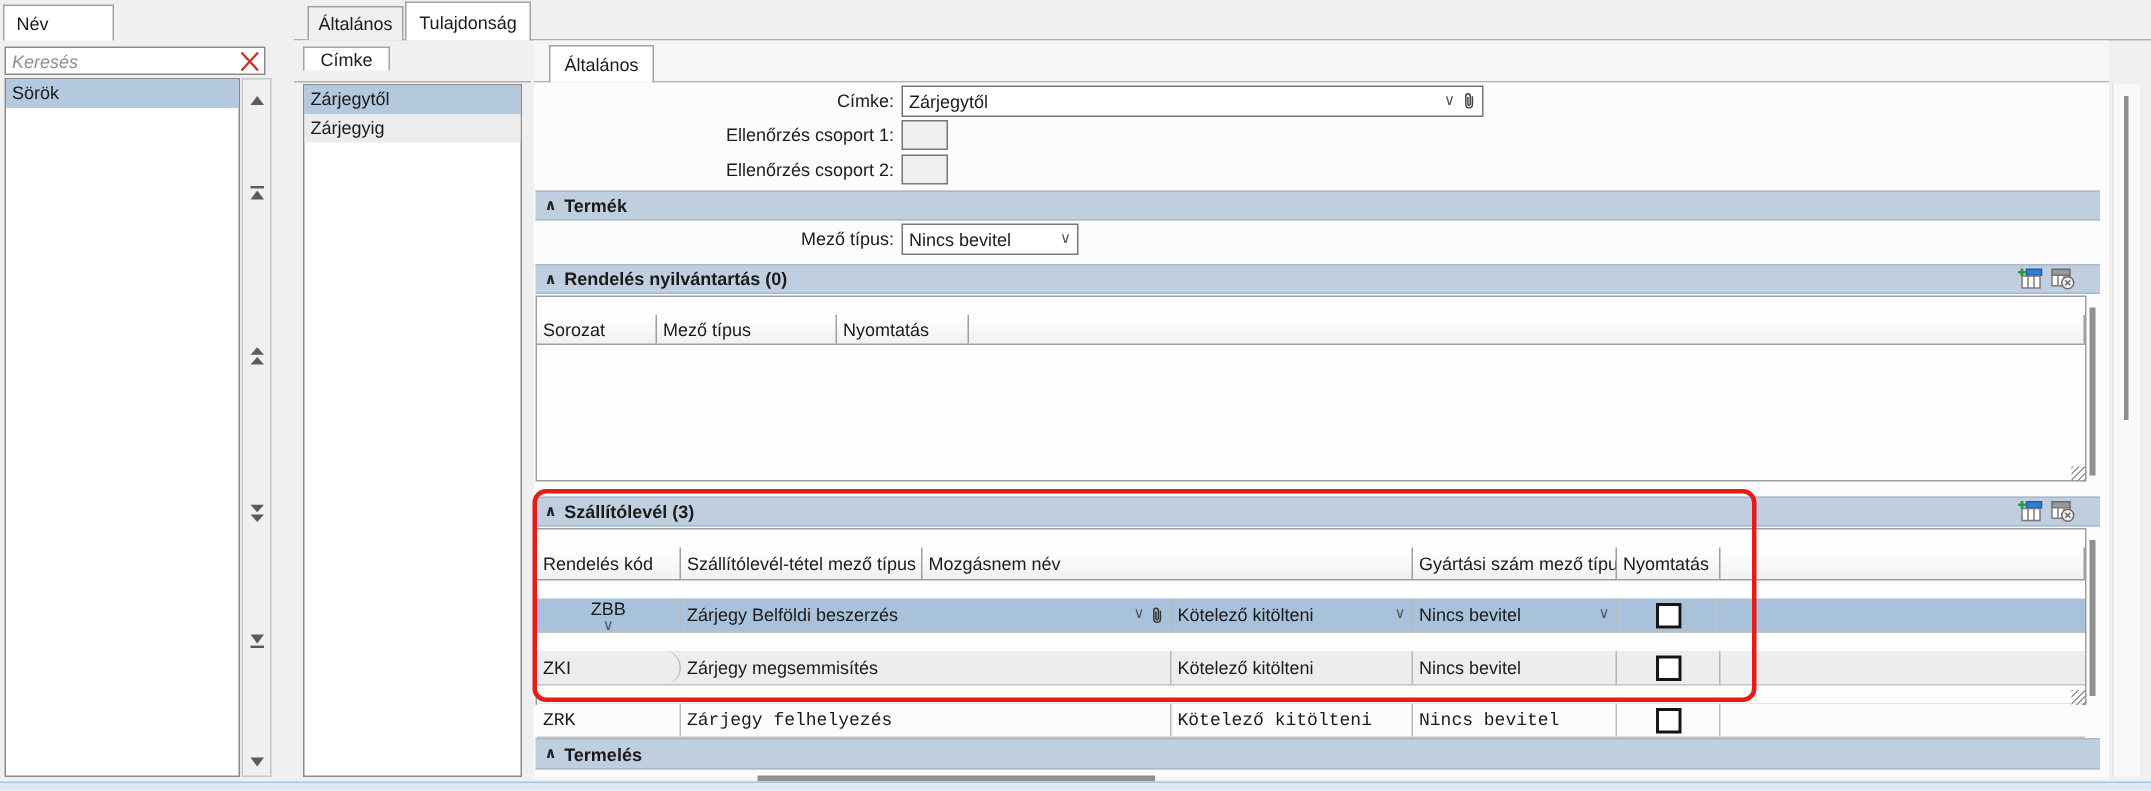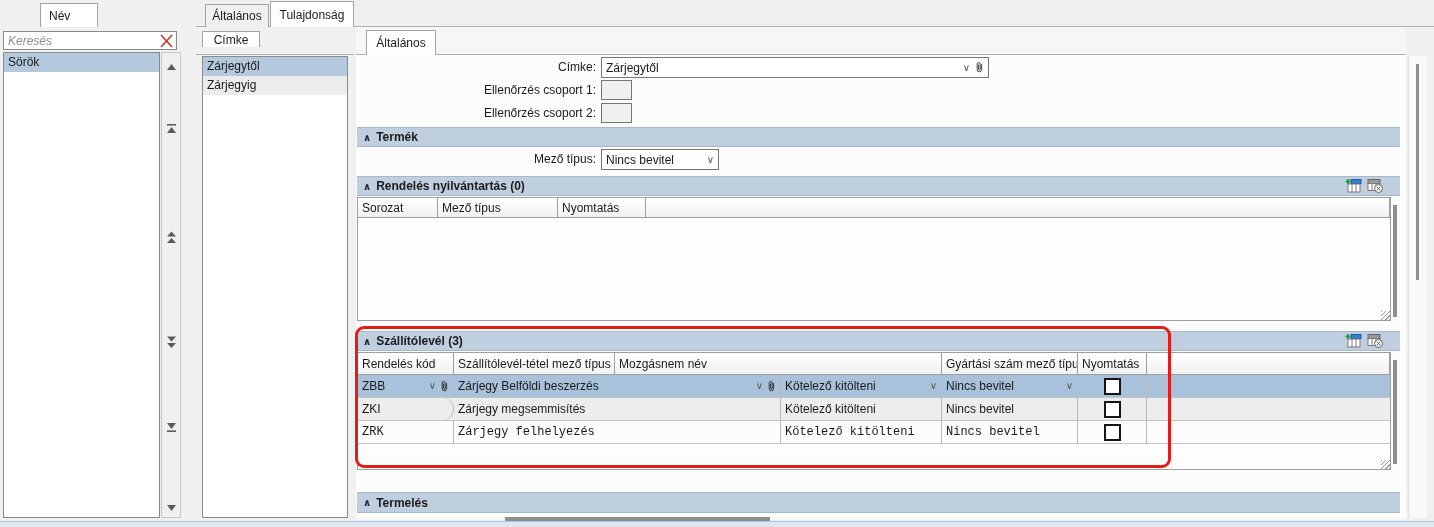--- a/index.html
+++ b/index.html
@@ -17,21 +17,21 @@
   .sechdr{position:absolute;background:#c0cfdf;border-top:1px solid #a6b8ca;border-bottom:1px solid #a6b8ca;
           box-sizing:border-box;display:flex;align-items:center;font-weight:bold;padding-left:6px;}
   .caret{font-family:"DejaVu Sans",sans-serif;font-weight:bold;font-size:10px;margin-right:5px;color:#222;}
   .chev{font-family:"DejaVu Sans",sans-serif;color:#555;font-size:10px;line-height:1;}
   .formlabel{position:absolute;text-align:right;line-height:21px;}
   .combo{position:absolute;background:#fff;border:1px solid #767676;box-sizing:border-box;
          display:flex;align-items:center;padding:0 4px;}
   .combo .val{flex:1;white-space:nowrap;overflow:hidden;}
   .smallbox{position:absolute;background:#f0f0f0;border:1px solid #767676;box-sizing:border-box;}
   .gridtable{position:absolute;background:#fdfdfd;border:1px solid #9f9f9f;box-sizing:border-box;}
-  .gr{display:flex;box-sizing:border-box;border-bottom:1px solid #c3c3c3;}
+  .gr{display:flex;box-sizing:border-box;border-bottom:1px solid #c3c3c3;margin-top:12px;}
   .gr.hdr{background:linear-gradient(#ffffff,#f1f1f1);border-bottom:1px solid #9f9f9f;}
   .gc{box-sizing:border-box;border-right:1px solid #b9b9b9;padding:0 4px;display:flex;align-items:center;
       white-space:nowrap;overflow:hidden;}
   .gr.hdr .gc{border-right:1px solid #9f9f9f;}
   .gc.fill{border-right:none;flex:1;}
   .rowsel{background:#a8c2db;}
   .row0{background:#ededed;}
   .row1{background:#fcfcfc;}
   .cbx{width:13px;height:13px;background:#fff;border:2px solid #151515;box-sizing:content-box;margin:0 auto;}
   .vthumb{position:absolute;background:#8f8f8f;}
@@ -43,21 +43,21 @@
           border-radius:9px;z-index:60;pointer-events:none;}
   input.search{position:absolute;left:3px;top:31px;width:174px;height:19px;border:1px solid #8a8a8a;
         box-sizing:border-box;padding:1px 20px 1px 4px;font:italic 12px "Liberation Sans",sans-serif;color:#a16207;}
   input.search::placeholder{color:#8f8f8f;font-style:italic;}
 </style>
 </head>
 <body>
 
 <div id="app">
 
-  <div class="tab active abs" style="left:2px;top:3px;width:58px;height:24px;justify-content:flex-start;padding-left:8px;margin-left:38px;">
+  <div class="tab active abs" style="left:2px;top:3px;width:74px;height:24px;justify-content:flex-start;padding-left:8px;">
     <span>Név</span>
   </div>
 
   <input class="search" type="text" placeholder="Keresés" style="">
   <svg class="abs" style="left:159px;top:34px;" width="15" height="14" viewBox="0 0 15 14">
     <line x1="2" y1="1" x2="13" y2="13" stroke="#c8352c" stroke-width="1.6"></line>
     <line x1="13" y1="1" x2="2" y2="13" stroke="#c8352c" stroke-width="1.6"></line>
   </svg>
 
   <div class="abs panelborder" style="left:3px;top:52px;width:157px;height:466px;">
@@ -195,21 +195,21 @@
     <div class="gr hdr" style="height:22px;">
       <div class="gc" style="width:96px;">Rendelés kód</div>
       <div class="gc" style="width:161px;">Szállítólevél-tétel mező típus</div>
       <div class="gc" style="width:327px;">Mozgásnem név</div>
       <div class="gc" style="width:136px;">Gyártási szám mező típus</div>
       <div class="gc" style="width:69px;">Nyomtatás</div>
       <div class="gc fill"></div>
     </div>
 
     <div class="gr rowsel" style="height:23px;">
-      <div class="gc" style="width:96px;">
+      <div class="gc" style="width:96px;flex-direction:column;">
         <span style="flex:1;">ZBB</span>
         <span class="chev">∨</span>
         <svg width="9" height="13" viewBox="0 0 9 13" style="margin-left:4px;">
           <path d="M6.6 3.2 V8.6 a2.2 2.2 0 0 1 -4.4 0 V3 a1.5 1.5 0 0 1 3 0 v5.3 a0.8 0.8 0 0 1 -1.6 0 V3.6" fill="none" stroke="#333" stroke-width="1"></path>
           </svg>
       </div>
       <div class="gc" style="width:327px;">
         <span style="flex:1;">Zárjegy Belföldi beszerzés</span>
         <span class="chev">∨</span>
         <svg width="9" height="13" viewBox="0 0 9 13" style="margin-left:4px;">

